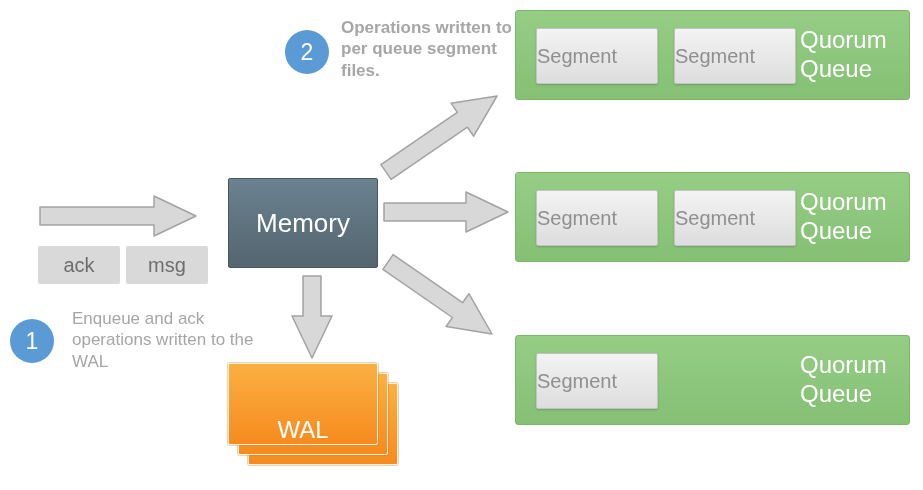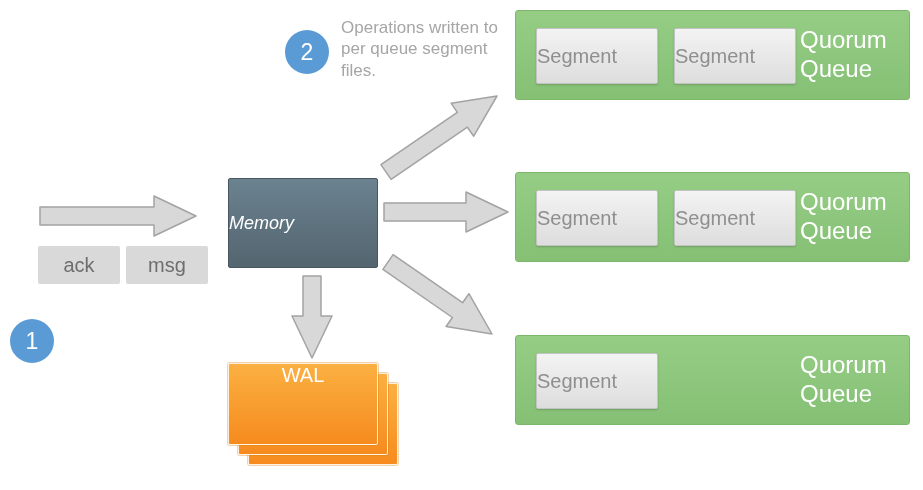--- a/index.html
+++ b/index.html
@@ -27,24 +27,23 @@
   }
 
   
   .memory-box {
     position: absolute;
     left: 228px; top: 178px;
     width: 150px; height: 90px;
     background: linear-gradient(#6b8290, #53656f);
     border: 1px solid #47565f;
     border-radius: 2px;
-    display: flex; align-items: center; justify-content: flex-start;
+    display: flex; align-items: center; justify-content: center;
     color: #ffffff;
-    font-size: 18px;
-    font-style: italic;
+    font-size: 26px;
   }
 
   
   .tag {
     position: absolute;
     width: 82px; height: 38px;
     background: #d9d9d9;
     border-radius: 2px;
     display: flex; align-items: center; justify-content: center;
     color: #6e6e6e;
@@ -58,22 +57,22 @@
     width: 150px; height: 82px;
     background: linear-gradient(#fbb041, #f68b1f);
     border: 1px solid rgba(255,255,255,0.85);
     border-radius: 2px;
     box-shadow: 0 0 0 1px rgba(214,125,20,0.35);
   }
   .wal-s3 { left: 20px; top: 20px; }
   .wal-s2 { left: 10px; top: 10px; }
   .wal-s1 {
     left: 0; top: 0;
-    display: flex; align-items: flex-start; justify-content: center;
-    color: #ffffff; font-size: 20px;
+    display: flex; align-items: flex-end; justify-content: center;
+    color: #ffffff; font-size: 24px;
   }
 
   
   .queue {
     position: absolute;
     left: 515px;
     width: 395px; height: 90px;
     background: linear-gradient(#95cd84, #85c075);
     border: 1px solid #7cb86c;
     border-radius: 3px;
@@ -129,25 +128,26 @@
     <polygon class="block-arrow" points="40,207 154,207 154,196 196,216 154,236 154,225 40,225"></polygon>
     <polygon class="block-arrow" points="391.1,179.4 467.4,127.2 473.7,136.2 497,96 451.1,103.2 457.3,112.3 380.9,164.6"></polygon>
     <polygon class="block-arrow" points="384,203 466,203 466,192 508,212 466,232 466,221 384,221"></polygon>
     <polygon class="block-arrow" points="382.9,269.4 452.4,317.5 446.1,326.5 492,334 468.9,293.7 462.6,302.7 393.1,254.6"></polygon>
     <polygon class="block-arrow" points="303,276 303,316 292,316 312,358 332,316 321,316 321,276"></polygon>
   </svg>
 
   <div class="step-badge" style="left:285px; top:30px;">
     <span>2</span>
   </div>
-  <div class="step-text" style="left:341px; top:17px; width:180px;">Operations written to per queue segment files.</div>
+  <div class="step-text" style="left:341px; top:17px; width:180px;font-weight:bold;">Operations written to per queue segment files.</div>
 
   <div class="step-badge" style="left:10px; top:319px;">
     <span>1</span>
   </div>
+  <div class="step-text" style="left:72px; top:308px; width:205px;">Enqueue and ack operations written to the WAL</div>
 
   <div class="tag" style="left:126px; top:246px;">
     <span>msg</span>
   </div>
   <div class="tag" style="left:38px; top:246px;">
     <span>ack</span>
   </div>
 
   <div class="memory-box">
     <span>Memory</span>

